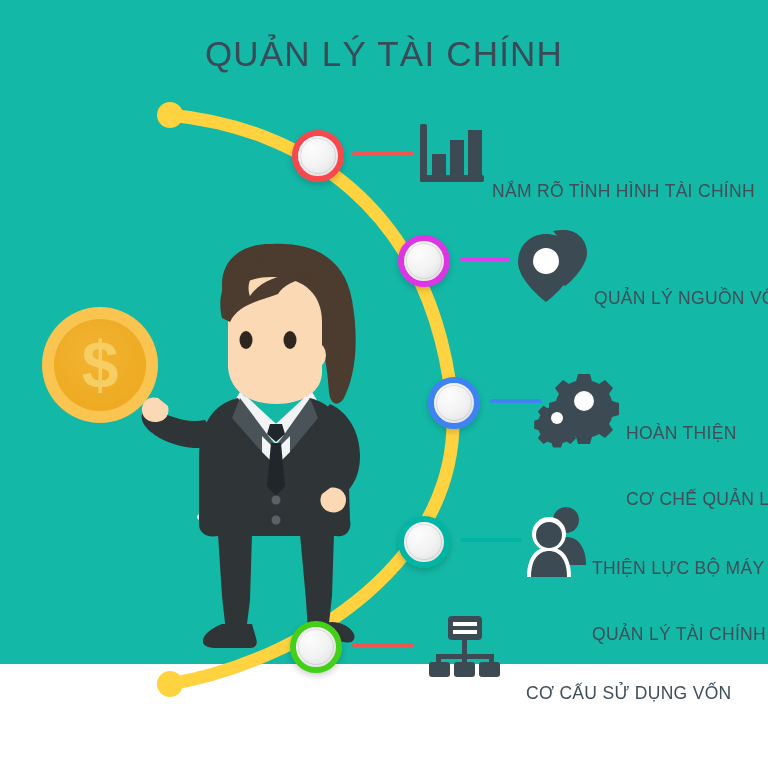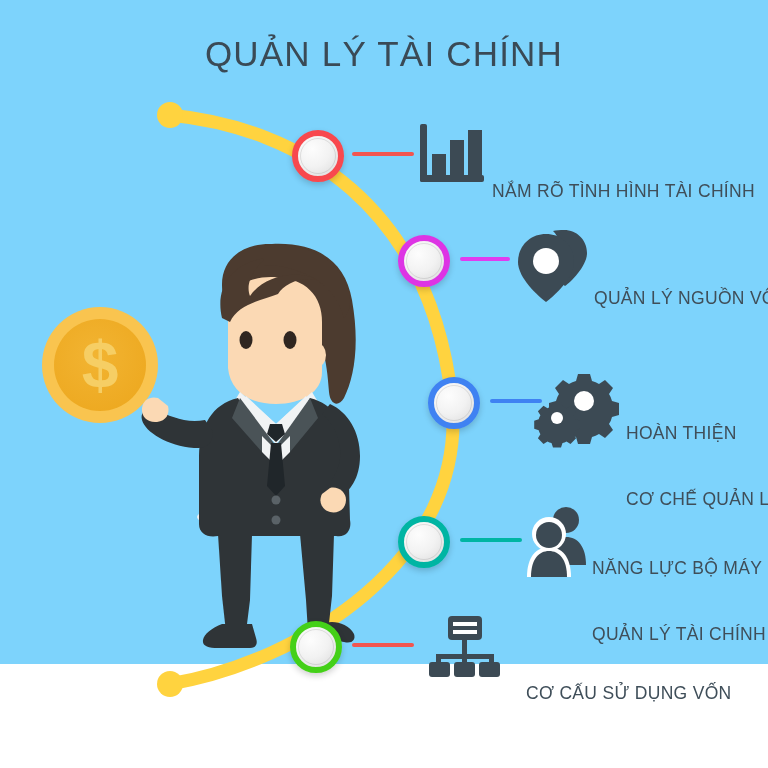--- a/index.html
+++ b/index.html
@@ -10,21 +10,21 @@
     width: 768px;
     height: 768px;
     background: #ffffff;
     font-family: "Liberation Sans", sans-serif;
     overflow: hidden;
   }
   #stage {
     position: relative;
     width: 768px;
     height: 664px;
-    background: #7dd3fc;
+    background: #14b8a6;
   }
 
   
   .page-title {
     position: absolute;
     left: 0;
     top: 34px;
     width: 768px;
     text-align: center;
     font-size: 35px;
@@ -255,21 +255,21 @@
   <div class="item-label" style="left:594px; top:243px;">
     <span>QUẢN LÝ NGUỒN VỐN</span>
   </div>
 
   <div class="item-label" style="left:626px; top:378px;">
     <span>HOÀN THIỆN</span>
     <span>CƠ CHẾ QUẢN LÝ</span>
   </div>
 
   <div class="item-label" style="left:592px; top:513px;">
-    <span>NĂNG LỰC BỘ MÁY</span>
+    <span>THIỆN LỰC BỘ MÁY</span>
     <span>QUẢN LÝ TÀI CHÍNH</span>
   </div>
 
   <div class="item-label" style="left:526px; top:638px;">
     <span>CƠ CẤU SỬ DỤNG VỐN</span>
   </div>
 
 </div>
 
 </body></html>

